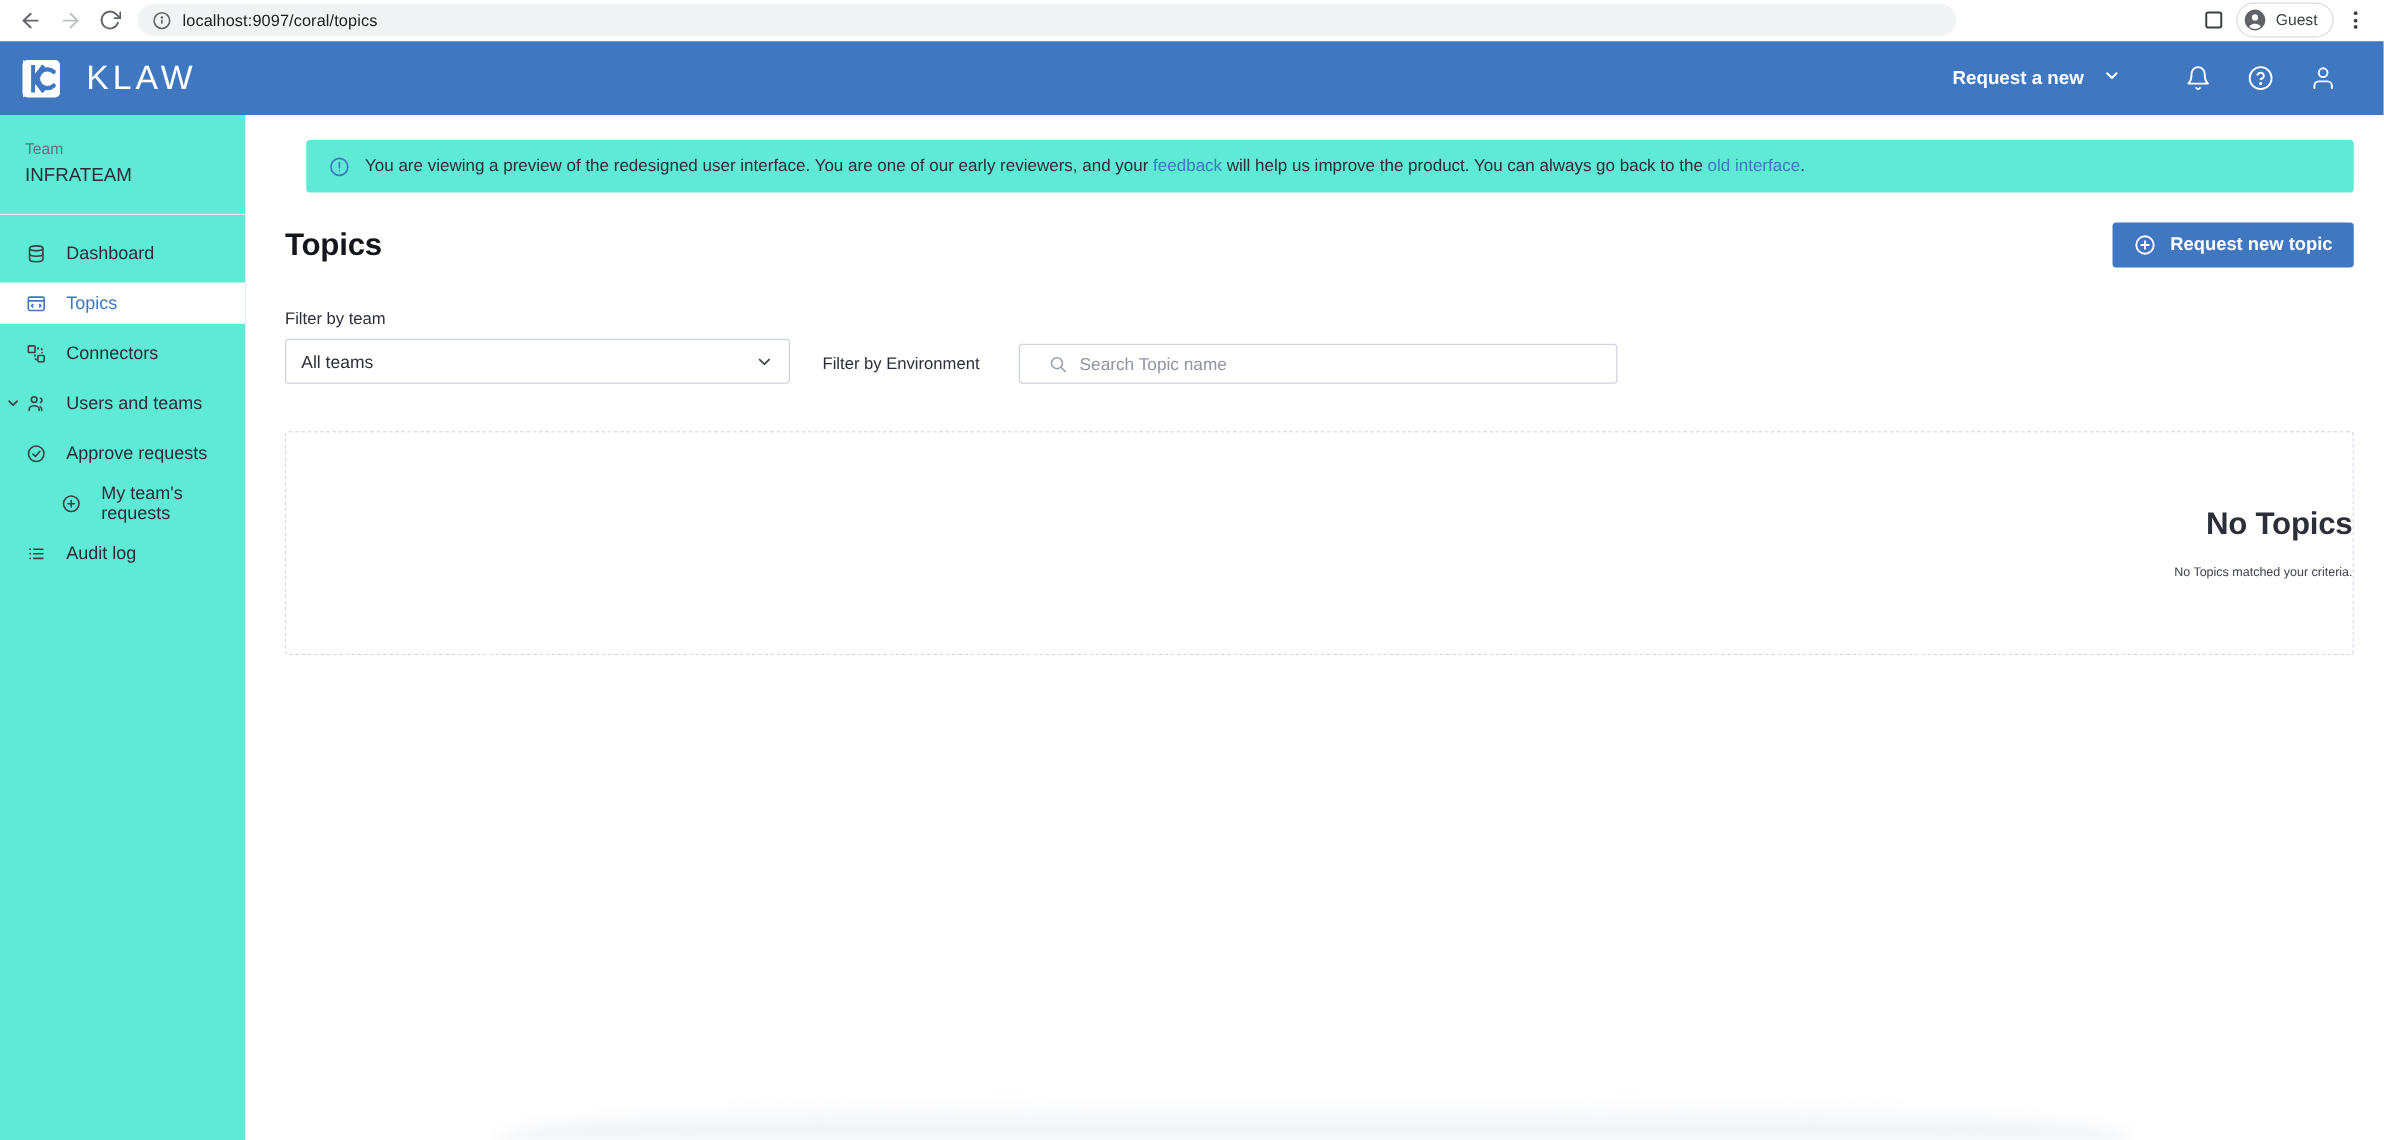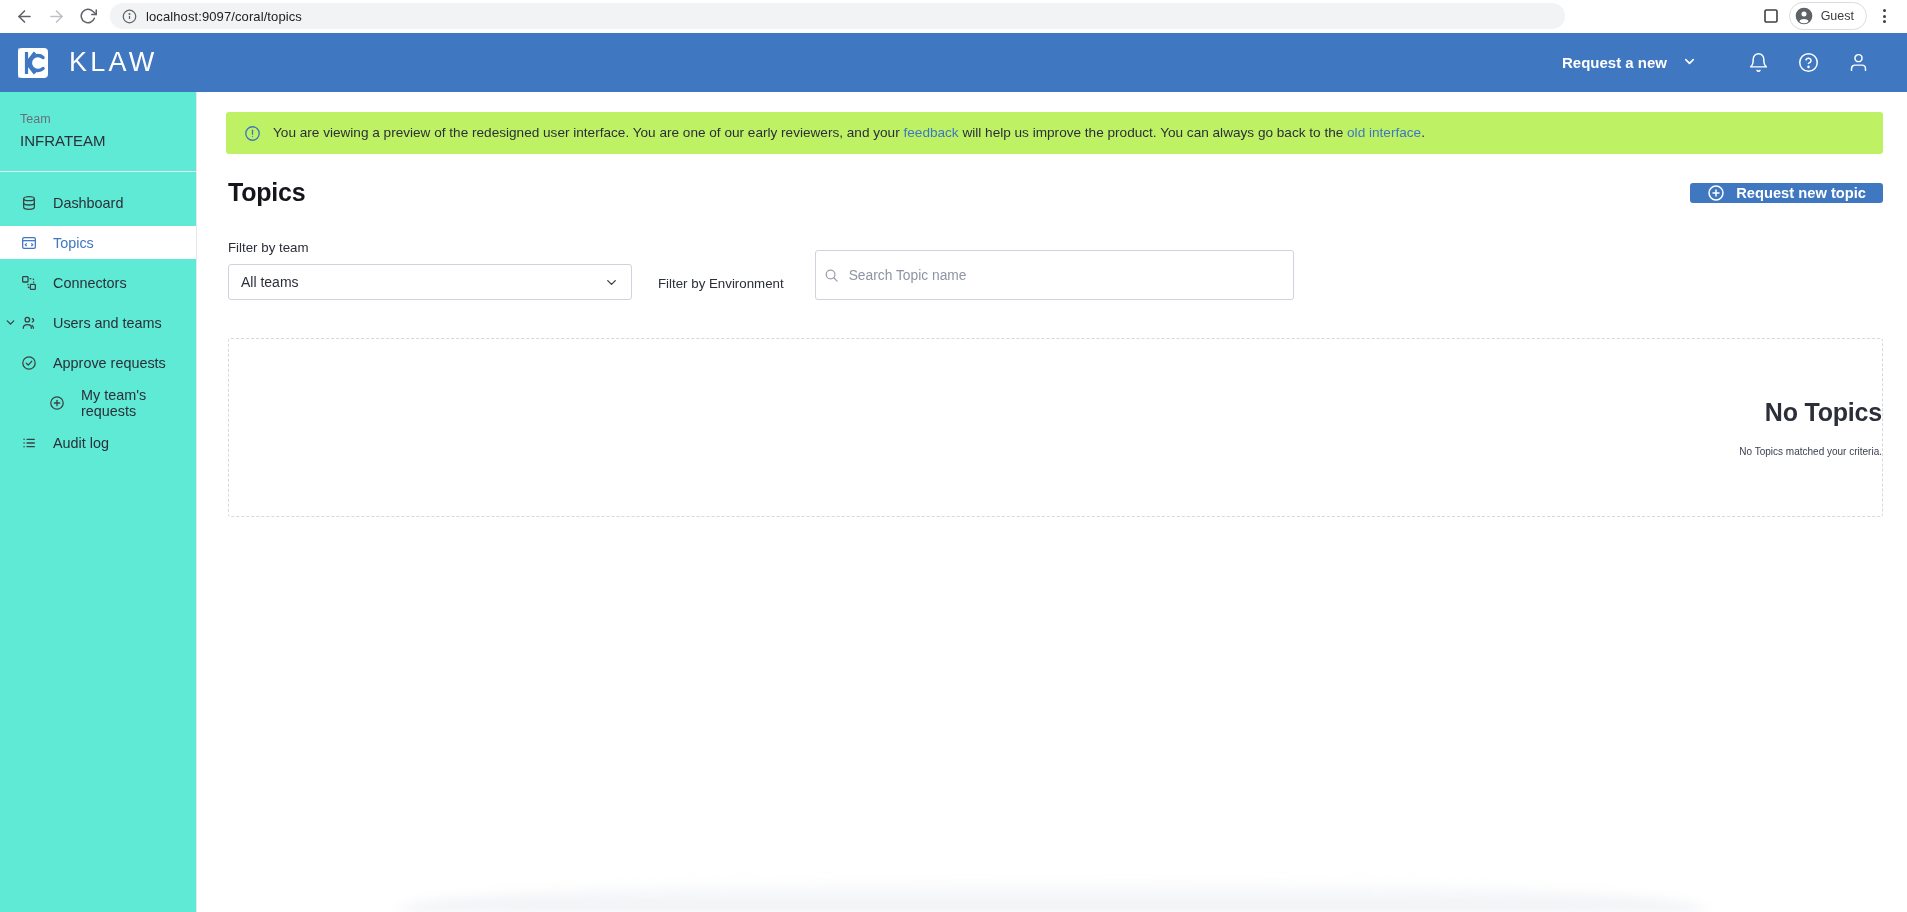--- a/index.html
+++ b/index.html
@@ -183,22 +183,22 @@
 
   
   .main {
     flex: 1 1 auto;
     background: #ffffff;
     padding: 0;
     overflow: hidden;
     position: relative;
   }
   .banner {
-    margin: 20px 24px 0 29px;
-    background: #bef264;
+    margin: 20px 24px 0 48px;
+    background: #5eead4;
     border-radius: 3px;
     display: flex;
     align-items: flex-start;
     padding: 12px 16px 12px 18px;
     gap: 12px;
   }
   .banner-icon { width: 17px; height: 17px; flex: 0 0 auto; color: #3f77c0; margin-top: 1px; }
   .banner-text {
     font-size: 13.6px;
     color: #2c2f3a;
@@ -216,21 +216,21 @@
     font-weight: 700;
     color: #15161c;
     letter-spacing: -0.2px;
   }
   .primary-btn {
     margin-left: auto;
     background: #3f77c0;
     color: #ffffff;
     border: none;
     border-radius: 3px;
-    height: 20px;
+    height: 36px;
     padding: 0 17px;
     font-size: 14.7px;
     font-weight: 700;
     font-family: "Liberation Sans", sans-serif;
     display: flex;
     align-items: center;
     gap: 11px;
     cursor: pointer;
   }
   .primary-btn .plus-ic { width: 18px; height: 18px; flex: 0 0 auto; }
@@ -260,26 +260,26 @@
     color: #2c2f3a;
     cursor: pointer;
   }
   .select-box .chev-d {
     margin-left: auto;
     width: 15px; height: 15px;
     color: #3c4043;
   }
   .search-wrap {
     width: 479px;
-    height: 50px;
+    height: 32px;
     border: 1px solid #cfd3dd;
     border-radius: 3px;
     display: flex;
     align-items: center;
-    padding: 0 8px;
+    padding: 0 23px;
     margin-left: 15px;
     background: #ffffff;
   }
   .search-wrap .mag { width: 15px; height: 15px; flex: 0 0 auto; color: #9aa0b0; margin-right: 10px; }
   .search-wrap input {
     border: none;
     outline: none;
     flex: 1 1 auto;
     font-size: 13.8px;
     font-family: "Liberation Sans", sans-serif;

